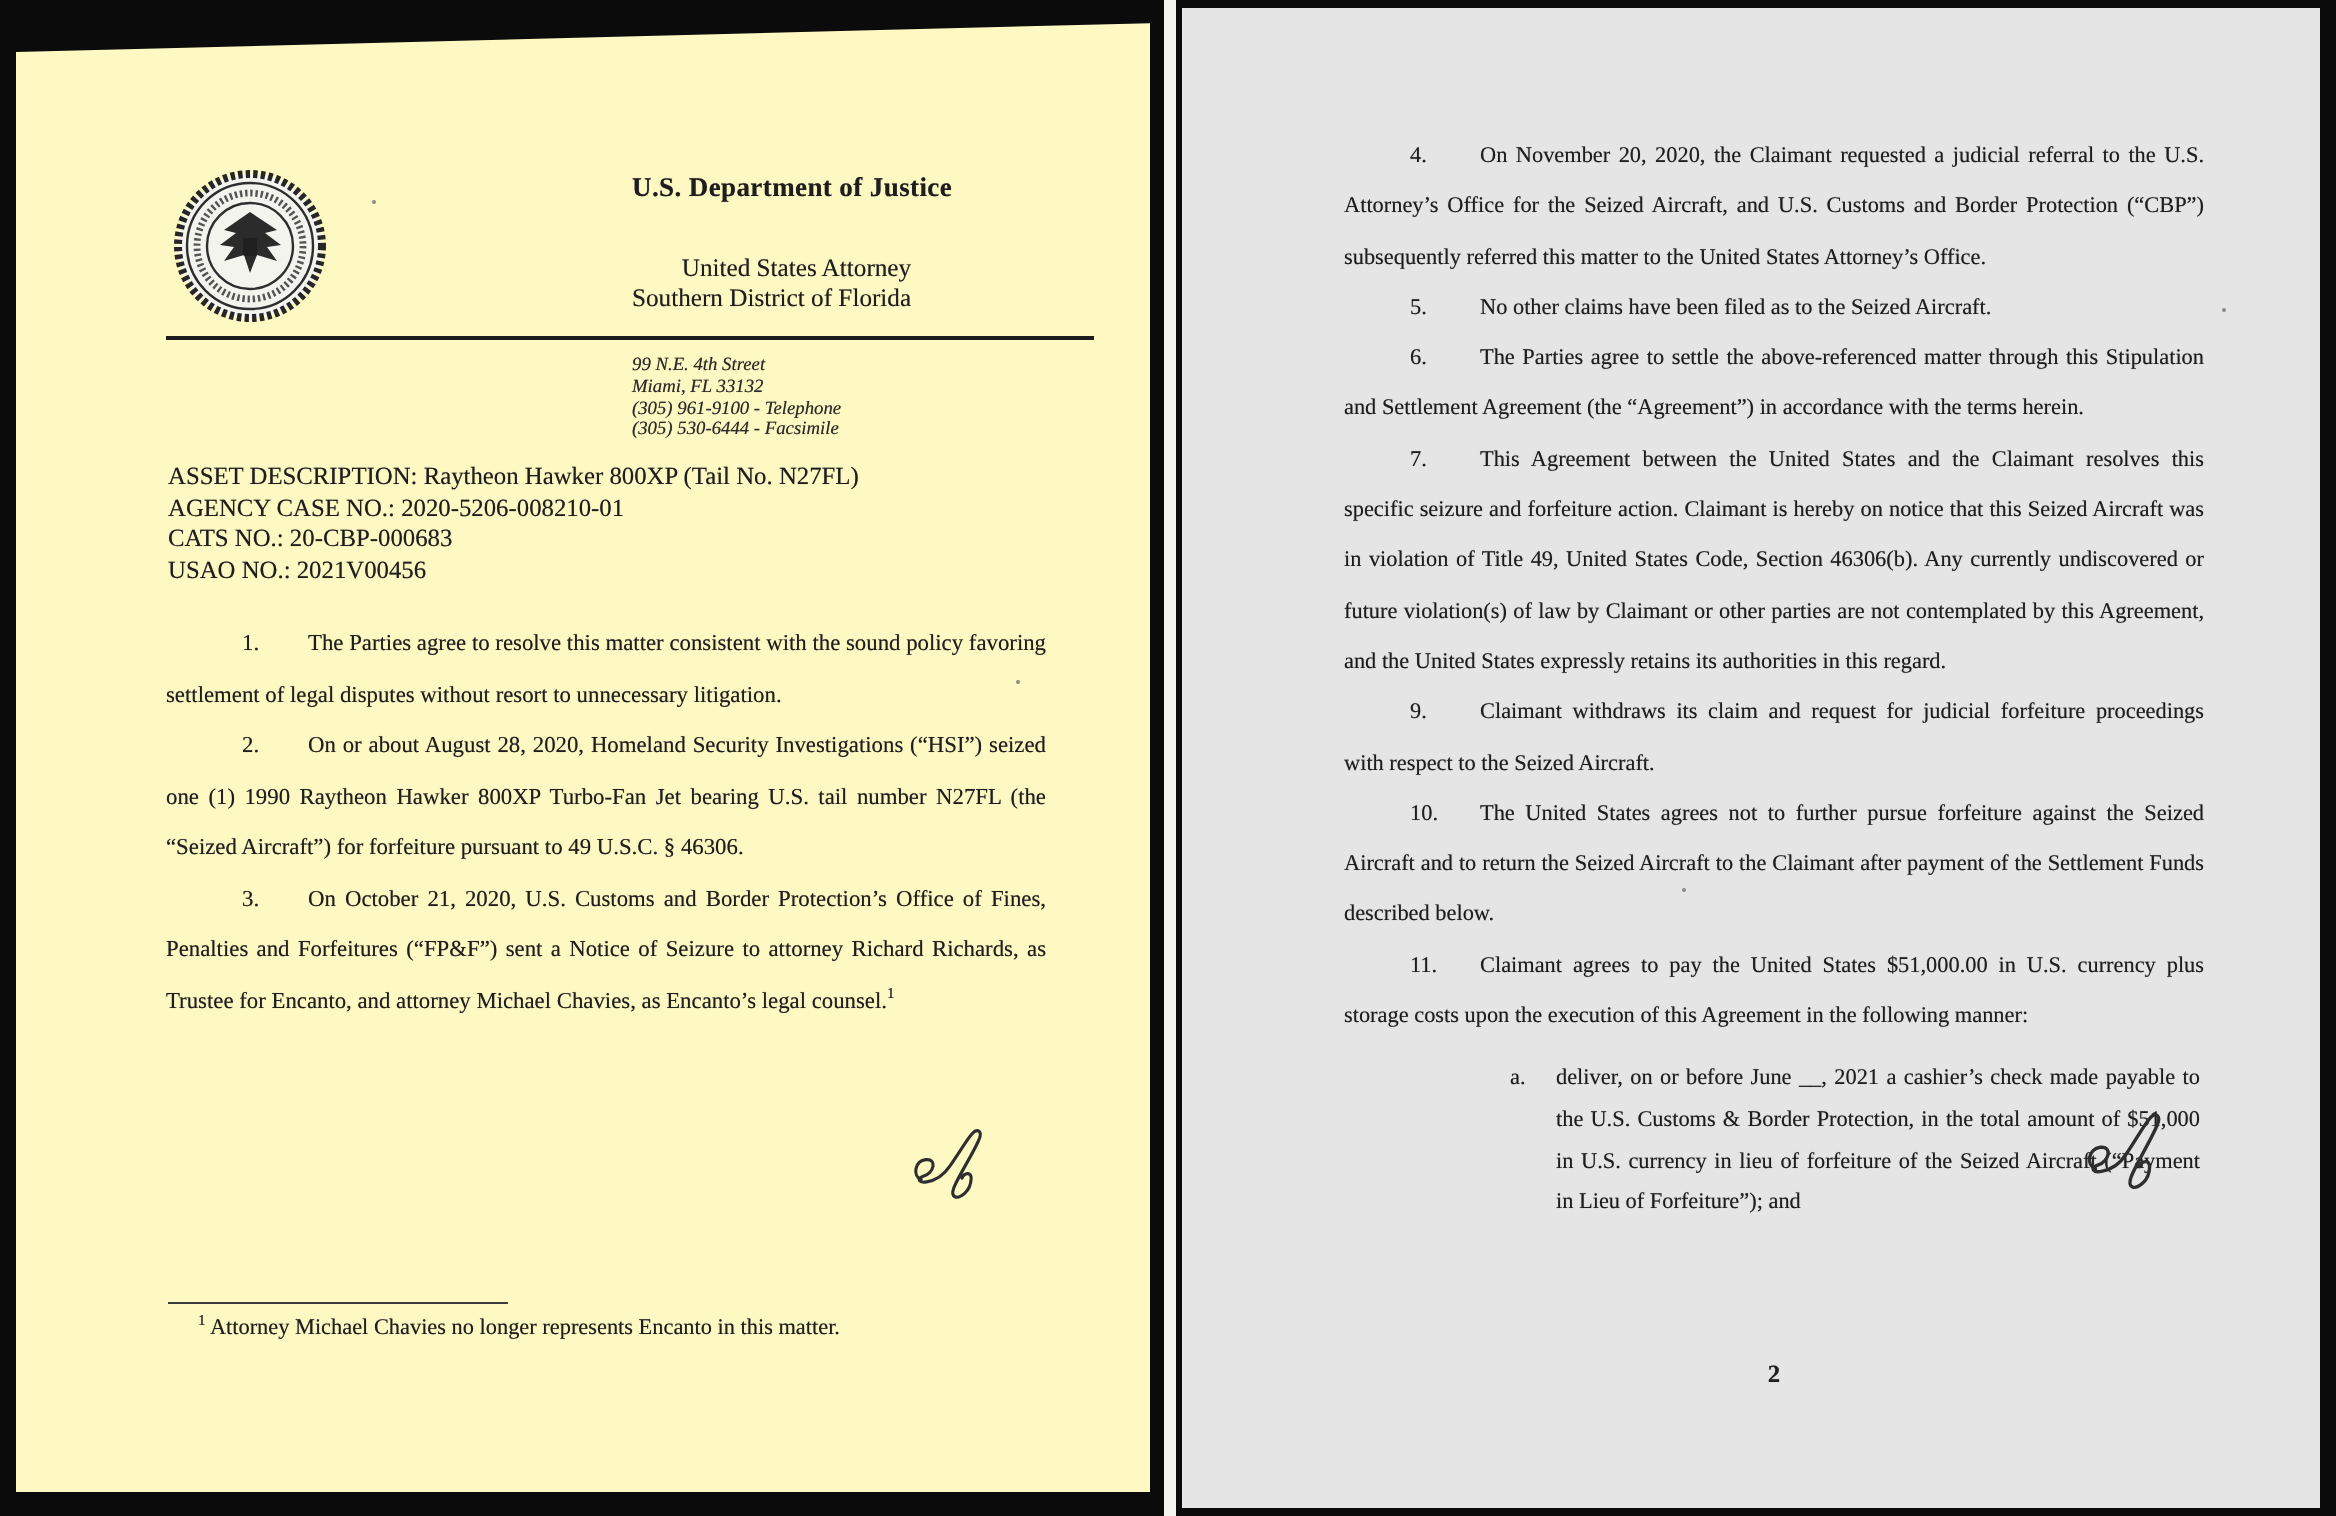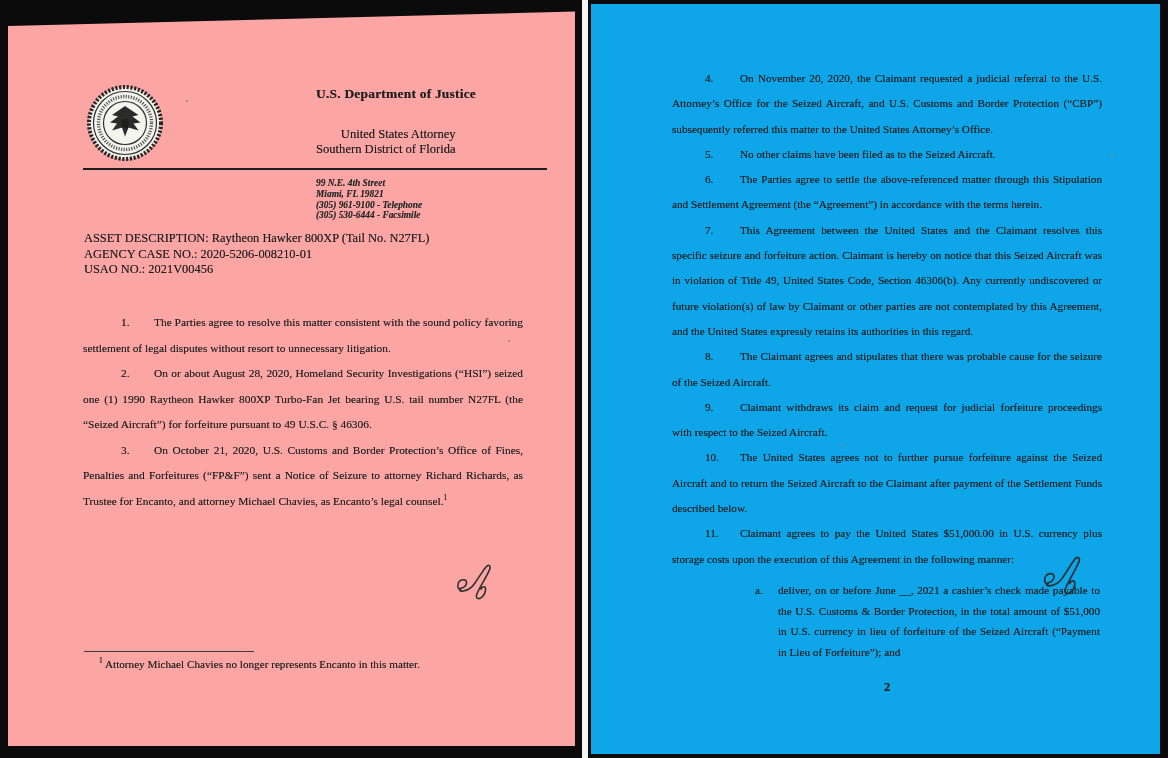--- a/index.html
+++ b/index.html
@@ -2,30 +2,30 @@
 <html><head>
 <meta charset="utf-8">
 <style>
   html,body{margin:0;padding:0;background:#0b0b0b;}
   .canvas{
     position:relative;width:1168px;height:758px;background:#0b0b0b;overflow:hidden;
     font-family:"Liberation Serif", serif;color:#1e1e1e;
     text-shadow:0 0 .35px rgba(25,25,25,.55);
   }
   .page{position:absolute;box-sizing:border-box;}
-  #page1{left:8px;top:10px;width:567px;height:736px;background:#fca5a5;}
-  #page2{left:591px;top:4px;width:569px;height:750px;background:#0ea5e9;}
+  #page1{left:8px;top:10px;width:567px;height:736px;background:#fef9c3;}
+  #page2{left:591px;top:4px;width:569px;height:750px;background:#e5e5e5;}
   #page-gap{position:absolute;left:582px;top:0;width:6px;height:758px;background:#f4f4f1;}
   .skewband{position:absolute;left:0;top:0;width:100%;height:16px;background:#0b0b0b;
     clip-path:polygon(0 0,100% 0,100% 10%,0 100%);}
   
   .doj-title{position:absolute;left:308px;top:76px;font-size:13.5px;font-weight:bold;letter-spacing:.2px;}
   .usao{position:absolute;left:308px;top:117px;font-size:12.6px;line-height:15px;text-align:right;}
   .header-rule{position:absolute;left:75px;top:158px;width:464px;height:2px;background:#1c1c1c;}
-  .addr{position:absolute;left:308px;top:168px;font-size:9.4px;line-height:10.8px;font-style:italic;color:#2a2a2a;font-weight:bold;}
+  .addr{position:absolute;left:308px;top:168px;font-size:9.4px;line-height:10.8px;font-style:italic;color:#2a2a2a;}
   .caseinfo{position:absolute;left:76px;top:221px;font-size:12.4px;line-height:15.6px;}
   .doc-title{position:absolute;left:75px;top:279px;width:440px;text-align:center;font-size:12.7px;font-weight:bold;letter-spacing:.25px;}
   .doc-title span{border-bottom:1.5px solid #1e1e1e;padding-bottom:1px;}
   
   .body1{position:absolute;left:75px;top:300px;width:440px;font-size:11.4px;line-height:25.5px;text-align:justify;}
   .body1 p{margin:0;text-indent:38px;}
   .body1 .num{display:inline-block;width:33px;text-indent:0;}
   .body2{position:absolute;left:81px;top:62px;width:430px;font-size:11.2px;line-height:25.3px;text-align:justify;}
   .body2 p{margin:0;text-indent:33px;}
   .body2 .num{display:inline-block;width:35px;text-indent:0;}
@@ -61,28 +61,29 @@
     </svg>
 
     <div class="doj-title">U.S. Department of Justice</div>
     <div class="usao">
       <div>United States Attorney</div>
       <div>Southern District of Florida</div>
     </div>
     <div class="header-rule"></div>
     <div class="addr">
       <div>99 N.E. 4th Street</div>
-      <div>Miami, FL 19821</div>
+      <div>Miami, FL 33132</div>
       <div>(305) 961-9100 - Telephone</div>
       <div>(305) 530-6444 - Facsimile</div>
     </div>
 
     <div class="caseinfo">
       <div>ASSET DESCRIPTION: Raytheon Hawker 800XP (Tail No. N27FL)</div>
       <div>AGENCY CASE NO.:  2020-5206-008210-01</div>
+      <div>CATS NO.:  20-CBP-000683</div>
       <div>USAO NO.: 2021V00456</div>
     </div>
 
 
     <div class="body1">
       <p><span class="num">1.</span><span>The Parties agree to resolve this matter consistent with the sound policy favoring settlement of legal disputes without resort to unnecessary litigation.</span></p>
       <p><span class="num">2.</span><span>On or about August 28, 2020, Homeland Security Investigations (“HSI”) seized one (1) 1990 Raytheon Hawker 800XP Turbo-Fan Jet bearing U.S. tail number N27FL (the “Seized Aircraft”) for forfeiture pursuant to 49 U.S.C. § 46306.</span></p>
       <p><span class="num">3.</span><span>On October 21, 2020, U.S. Customs and Border Protection’s Office of Fines, Penalties and Forfeitures (“FP&amp;F”) sent a Notice of Seizure to attorney Richard Richards, as Trustee for Encanto, and attorney Michael Chavies, as Encanto’s legal counsel.</span><sup class="fnref">1</sup></p>
     </div>
 
@@ -101,21 +102,20 @@
   </div>
 
   <div id="page-gap"></div>
 
   <div class="page" id="page2">
     <div class="body2">
       <p><span class="num">4.</span><span>On November 20, 2020, the Claimant requested a judicial referral to the U.S. Attorney’s Office for the Seized Aircraft, and U.S. Customs and Border Protection (“CBP”) subsequently referred this matter to the United States Attorney’s Office.</span></p>
       <p><span class="num">5.</span><span>No other claims have been filed as to the Seized Aircraft.</span></p>
       <p><span class="num">6.</span><span>The Parties agree to settle the above-referenced matter through this Stipulation and Settlement Agreement (the “Agreement”) in accordance with the terms herein.</span></p>
       <p><span class="num">7.</span><span>This Agreement between the United States and the Claimant resolves this specific seizure and forfeiture action. Claimant is hereby on notice that this Seized Aircraft was in violation of Title 49, United States Code, Section 46306(b).  Any currently undiscovered or future violation(s) of law by Claimant or other parties are not contemplated by this Agreement, and the United States expressly retains its authorities in this regard.</span></p>
-      <p><span class="num">8.</span><span>The Claimant agrees and stipulates that there was probable cause for the seizure of the Seized Aircraft.</span></p>
       <p><span class="num">9.</span><span>Claimant withdraws its claim and request for judicial forfeiture proceedings with respect to the Seized Aircraft.</span></p>
       <p><span class="num">10.</span><span>The United States agrees not to further pursue forfeiture against the Seized Aircraft and to return the Seized Aircraft to the Claimant after payment of the Settlement Funds described below.</span></p>
       <p><span class="num">11.</span><span>Claimant agrees to pay the United States $51,000.00 in U.S. currency plus storage costs upon the execution of this Agreement in the following manner:</span></p>
       <div class="sub">
         <p><span class="snum">a.</span><span>deliver, on or before June __, 2021 a cashier’s check made payable to the U.S. Customs &amp; Border Protection, in the total amount of $51,000 in U.S. currency in lieu of forfeiture of the Seized Aircraft (“Payment in Lieu of Forfeiture”); and</span></p>
       </div>
     </div>
 
     <svg class="initials" id="initials2" viewBox="0 0 44 52" aria-label="el">
       <path d="M10 33 c-5 -2 -4 -10 2 -11 c6 -1 5 7 -1 9 c-4 1.5 -2 4 2 3 c5 -1 9 -4 12 -9 c5 -8 8 -14 11 -18 c3 -4 6 -2 4 3 c-3 8 -9 18 -12 26 c-2 6 2 7 6 3 c2 -2 3 -5 3 -8 c0 -4 -4 -3 -5 0" fill="none" stroke="#2f2f2f" stroke-width="1.7" stroke-linecap="round" stroke-linejoin="round"></path>

